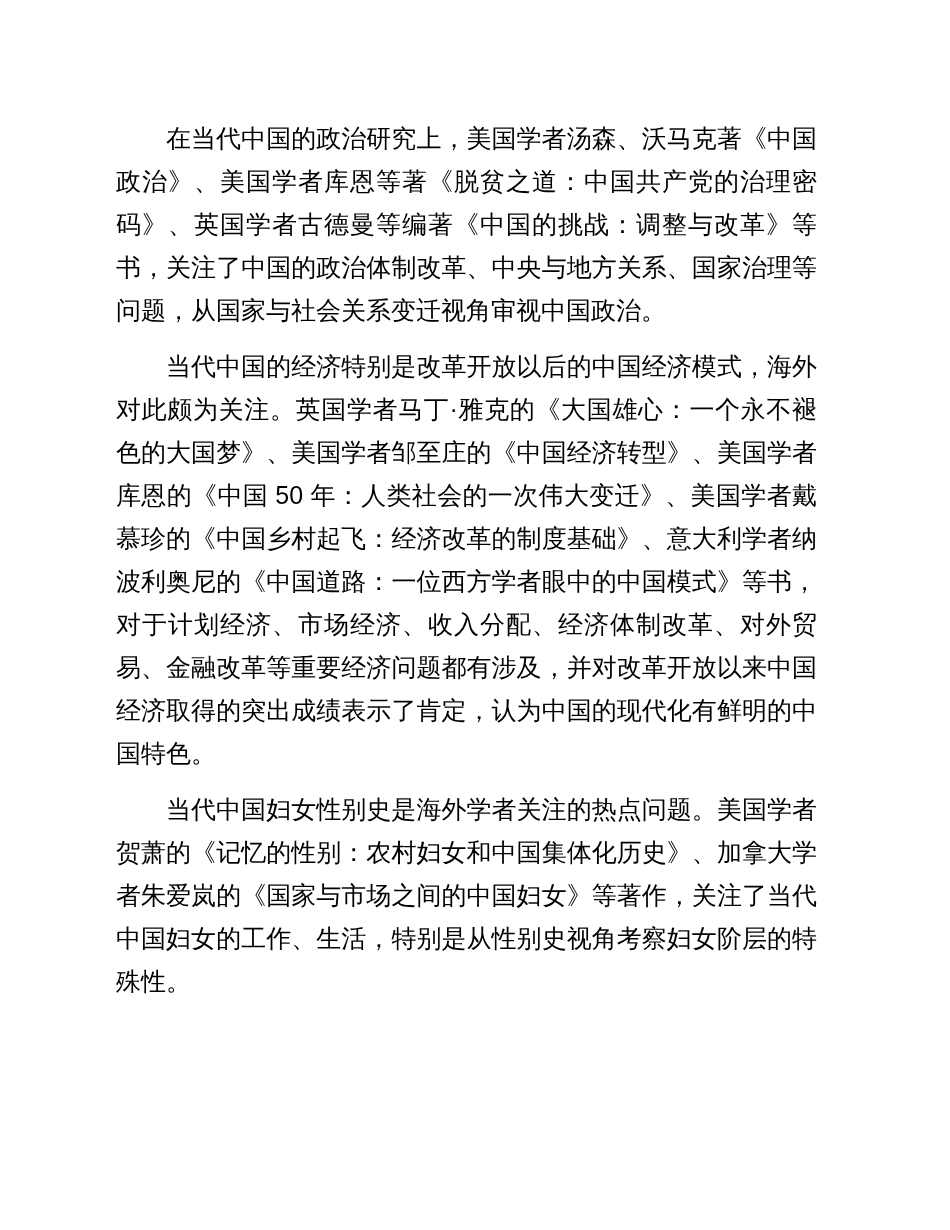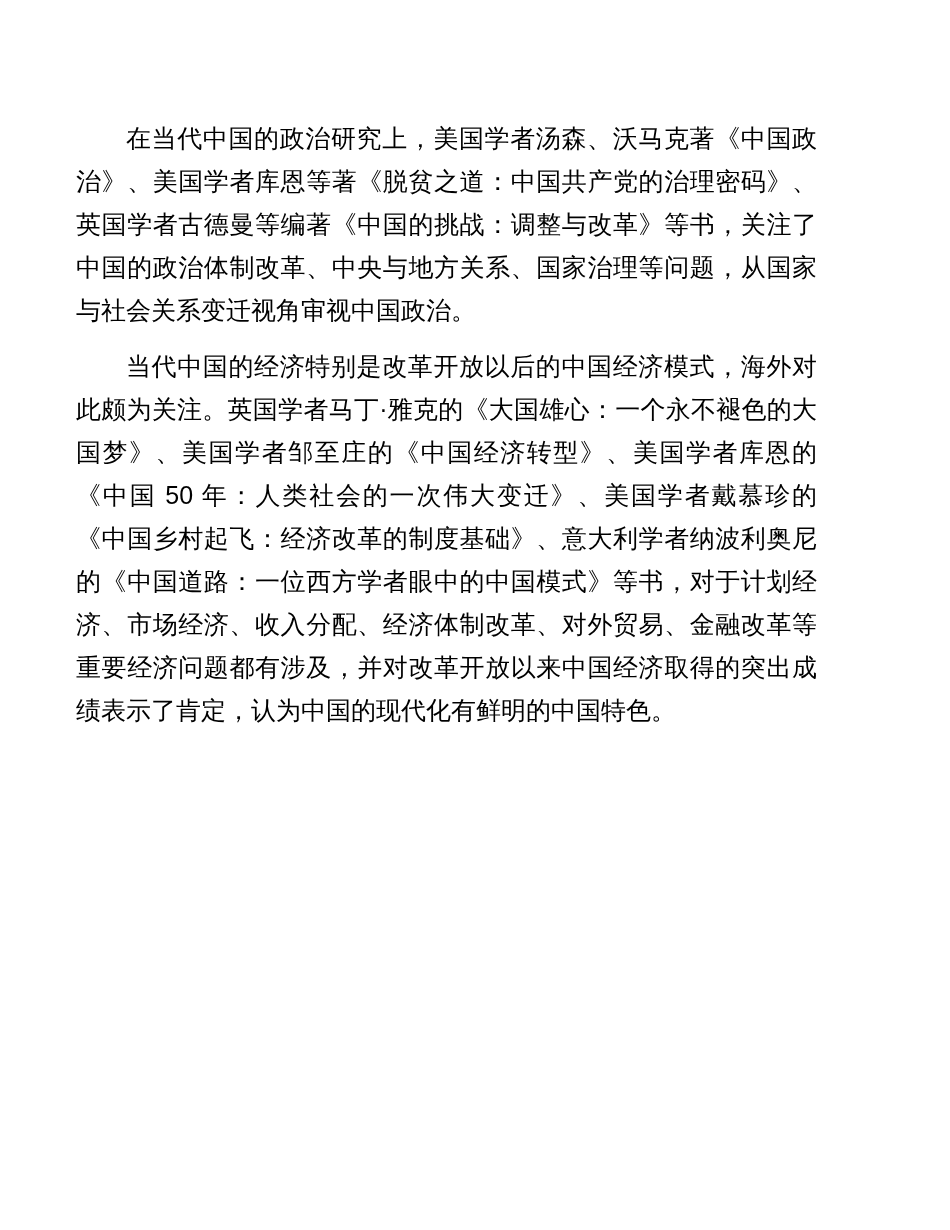--- a/index.html
+++ b/index.html
@@ -6,21 +6,21 @@
     margin: 0;
     padding: 0;
     background: #ffffff;
   }
   .page {
     position: relative;
     width: 950px;
     height: 1230px;
     background: var(--page-bg, #ffffff);
     box-sizing: border-box;
-    padding: 117px 133px 0 76px;
+    padding: 117px 133px 0 116px;
     overflow: hidden;
   }
   .para {
     font-family: "Liberation Sans", "DejaVu Sans", sans-serif;
     font-size: 25px;
     line-height: 43px;
     color: var(--text-color, #000000);
     text-align: justify;
     text-align-last: left;
     text-indent: 2em;
@@ -28,13 +28,14 @@
     margin: 0 0 13px 0;
     word-break: break-all;
   }
 </style>
 </head>
 <body>
 
 <div class="page">
   <p class="para">在当代中国的政治研究上，美国学者汤森、沃马克著《中国政治》、美国学者库恩等著《脱贫之道：中国共产党的治理密码》、英国学者古德曼等编著《中国的挑战：调整与改革》等书，关注了中国的政治体制改革、中央与地方关系、国家治理等问题，从国家与社会关系变迁视角审视中国政治。</p>
   <p class="para">当代中国的经济特别是改革开放以后的中国经济模式，海外对此颇为关注。英国学者马丁·雅克的《大国雄心：一个永不褪色的大国梦》、美国学者邹至庄的《中国经济转型》、美国学者库恩的《中国 50 年：人类社会的一次伟大变迁》、美国学者戴慕珍的《中国乡村起飞：经济改革的制度基础》、意大利学者纳波利奥尼的《中国道路：一位西方学者眼中的中国模式》等书，对于计划经济、市场经济、收入分配、经济体制改革、对外贸易、金融改革等重要经济问题都有涉及，并对改革开放以来中国经济取得的突出成绩表示了肯定，认为中国的现代化有鲜明的中国特色。</p>
+  <p class="para">当代中国妇女性别史是海外学者关注的热点问题。美国学者贺萧的《记忆的性别：农村妇女和中国集体化历史》、加拿大学者朱爱岚的《国家与市场之间的中国妇女》等著作，关注了当代中国妇女的工作、生活，特别是从性别史视角考察妇女阶层的特殊性。</p>
 </div>
 
 </body></html>

